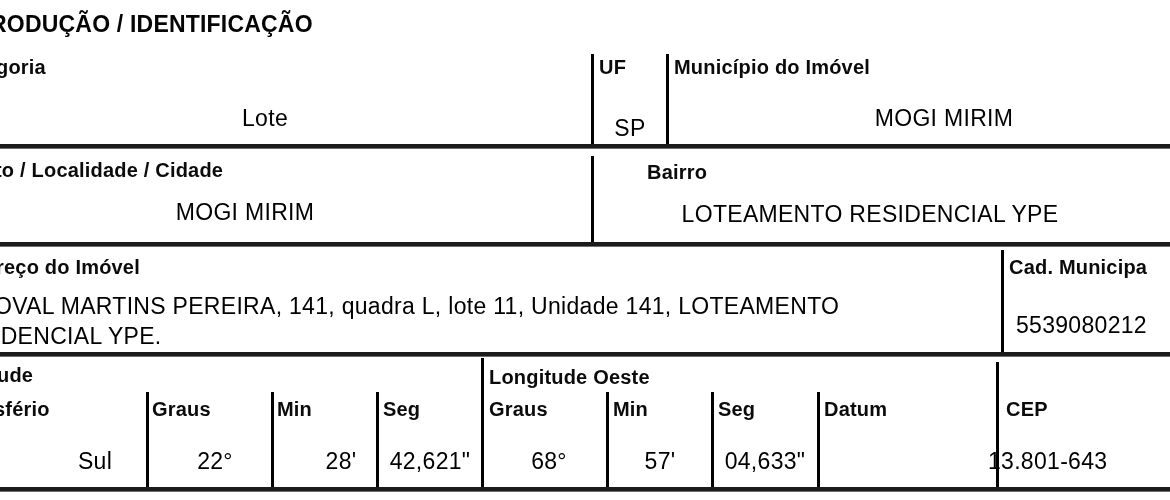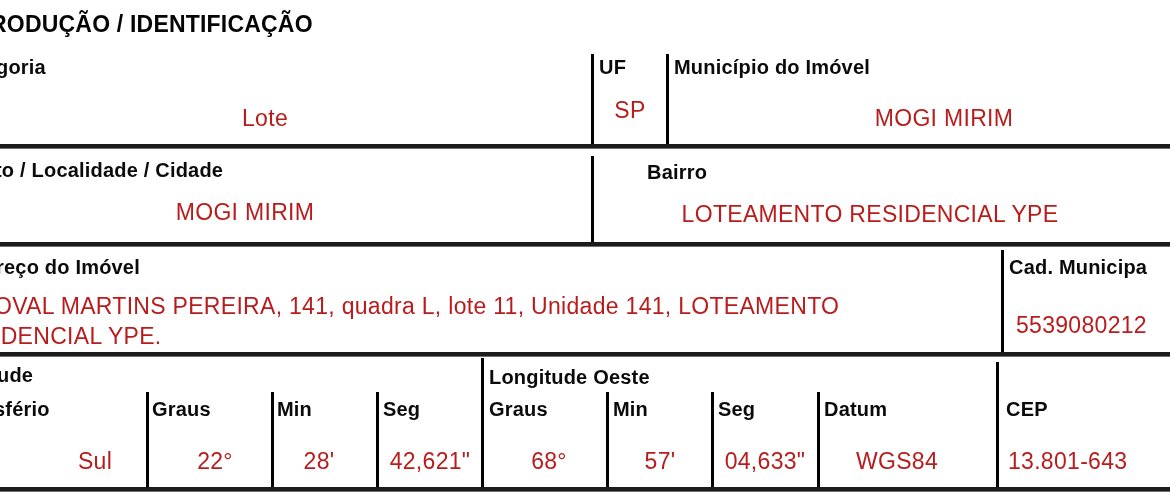--- a/index.html
+++ b/index.html
@@ -1,38 +1,38 @@
 <!DOCTYPE html>
 <html><head>
 <meta charset="utf-8">
 <style>
   html,body{margin:0;padding:0;background:#ffffff;}
   #page{position:relative;width:1170px;height:500px;overflow:hidden;background:#ffffff;
         font-family:"Liberation Sans","DejaVu Sans",sans-serif;}
   .lbl{position:absolute;font-weight:bold;font-size:20px;color:#0b0b0b;white-space:nowrap;letter-spacing:.2px;}
-  .val{position:absolute;font-size:23px;color:#b91c1c;white-space:nowrap;letter-spacing:.3px;}
+  .val{position:absolute;font-size:23px;color:#000000;white-space:nowrap;letter-spacing:.3px;}
   .ctr{text-align:center;}
   .ttl{position:absolute;font-weight:bold;font-size:23px;color:#050505;white-space:nowrap;letter-spacing:.2px;}
   .vline{position:absolute;width:3px;background:#000;}
   .hline{position:absolute;left:0;width:1170px;height:4px;background:#1c1c1c;border-bottom:1px solid #6f6f6f;}
 </style>
 </head>
 <body>
 
 <div id="page">
 
   <div class="ttl" style="left:-10px;top:11px;">RODUÇÃO / IDENTIFICAÇÃO</div>
 
   <div class="lbl" style="left:-4px;top:56px;">goria</div>
   <div class="val ctr" style="left:0;top:105px;width:530px;">Lote</div>
 
   <div class="vline" style="left:591px;top:54px;height:90px;"></div>
 
   <div class="lbl" style="left:599px;top:56px;">UF</div>
-  <div class="val ctr" style="left:592px;top:97px;width:76px;">SP</div>
+  <div class="val ctr" style="left:592px;top:115px;width:76px;">SP</div>
 
   <div class="vline" style="left:666px;top:54px;height:90px;"></div>
 
   <div class="lbl" style="left:674px;top:56px;">Município do Imóvel</div>
   <div class="val ctr" style="left:668px;top:105px;width:552px;">MOGI MIRIM</div>
 
   <div class="hline" style="top:144px;"></div>
 
   <div class="lbl" style="left:-5px;top:159px;">to / Localidade / Cidade</div>
   <div class="val ctr" style="left:0;top:199px;width:490px;">MOGI MIRIM</div>
@@ -63,27 +63,26 @@
   <div class="lbl" style="left:277px;top:398px;">Min</div>
   <div class="lbl" style="left:383px;top:398px;">Seg</div>
   <div class="lbl" style="left:489px;top:398px;">Graus</div>
   <div class="lbl" style="left:613px;top:398px;">Min</div>
   <div class="lbl" style="left:718px;top:398px;">Seg</div>
   <div class="lbl" style="left:824px;top:398px;">Datum</div>
   <div class="lbl" style="left:1006px;top:398px;">CEP</div>
 
   <div class="val ctr" style="left:0;top:448px;width:100px;margin-left:45px;">Sul</div>
   <div class="val ctr" style="left:150px;top:448px;width:130px;">22°</div>
-  <div class="val ctr" style="left:274px;top:448px;width:90px;">28'</div>
+  <div class="val ctr" style="left:274px;top:448px;width:90px;padding-left:22px;">28'</div>
   <div class="val ctr" style="left:380px;top:448px;width:100px;">42,621"</div>
   <div class="val ctr" style="left:485px;top:448px;width:128px;">68°</div>
   <div class="val ctr" style="left:610px;top:448px;width:100px;">57'</div>
   <div class="val ctr" style="left:715px;top:448px;width:100px;">04,633"</div>
-  <div class="val ctr" style="left:821px;top:448px;width:152px;">WGS84</div>
-  <div class="val" style="left:988px;top:448px;margin-left:20px;">13.801-643</div>
+  <div class="val" style="left:988px;top:448px;">13.801-643</div>
 
   <div class="vline" style="left:481px;top:358px;height:129px;"></div>
   <div class="vline" style="left:996px;top:362px;height:125px;"></div>
   <div class="vline" style="left:146px;top:392px;height:95px;"></div>
   <div class="vline" style="left:271px;top:392px;height:95px;"></div>
   <div class="vline" style="left:376px;top:392px;height:95px;"></div>
   <div class="vline" style="left:606px;top:392px;height:95px;"></div>
   <div class="vline" style="left:711px;top:392px;height:95px;"></div>
   <div class="vline" style="left:817px;top:392px;height:95px;"></div>
 

